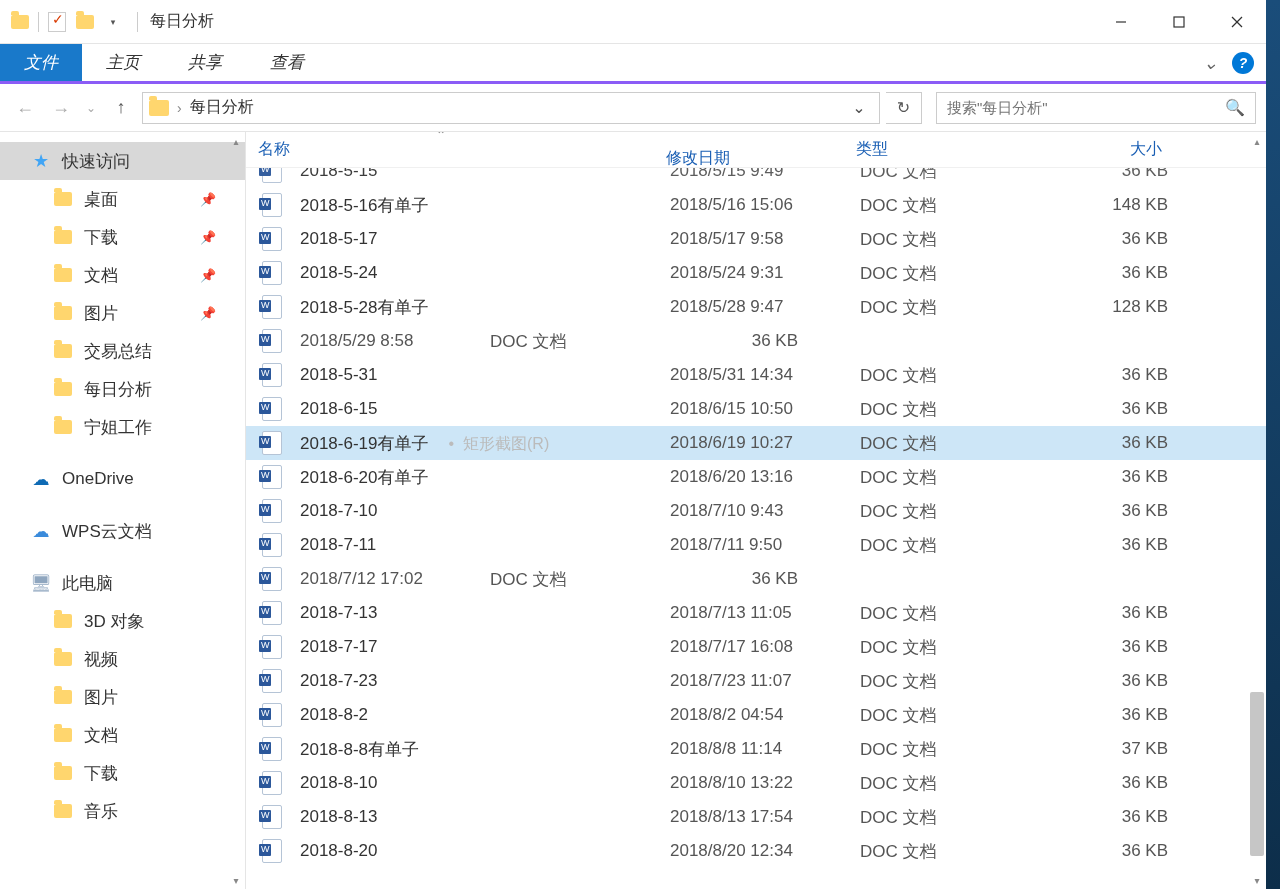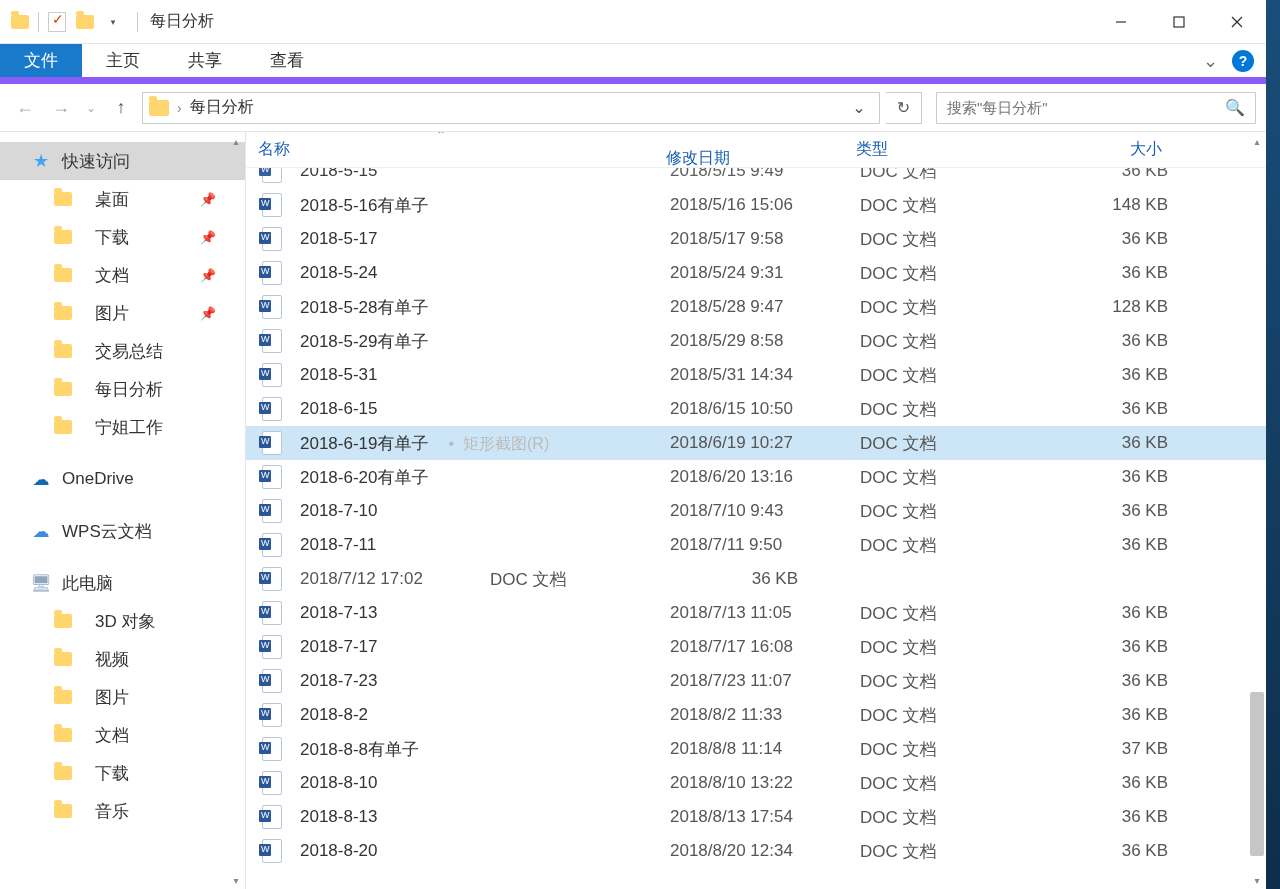--- a/index.html
+++ b/index.html
@@ -19,21 +19,21 @@
 .check-doc { width:18px; height:20px; background:#fff; border:1px solid #ccc; position:relative; }
 .check-doc::after { content:"✓"; color:#d93a00; position:absolute; left:3px; top:-2px; font-size:14px; }
 .qat-divider { width:1px; height:20px; background:#ccc; margin:0 4px; }
 .caret-down { font-size:9px; color:#555; }
 .title-text { flex:1; font-size:16px; color:#333; padding-left:8px; }
 .winbtns { display:flex; height:100%; }
 .winbtn { width:58px; display:flex; align-items:center; justify-content:center; font-size:14px; color:#333; }
 .winbtn svg { stroke:#333; }
 
 
-.ribbon { height:40px; display:flex; align-items:stretch; border-bottom:7px solid #8b5cf6; }
+.ribbon { height:40px; display:flex; align-items:stretch; border-bottom:3px solid #8b5cf6;font-style:italic; }
 .ribbon-tab { padding:0 24px; display:flex; align-items:center; font-size:17px; color:#333; }
 .ribbon-tab.file { background:#1979ca; color:#fff; }
 .ribbon-spacer { flex:1; }
 .ribbon-right { display:flex; align-items:center; padding-right:12px; gap:14px; }
 .chev { color:#666; font-size:18px; }
 .help { width:22px; height:22px; border-radius:50%; background:#0078d7; color:#fff; display:flex; align-items:center; justify-content:center; font-size:14px; font-weight:bold; }
 
 
 .navbar { height:48px; display:flex; align-items:center; padding:0 10px; gap:6px; border-bottom:1px solid #e5e5e5; }
 .navbtn { width:30px; height:30px; display:flex; align-items:center; justify-content:center; color:#aaa; font-size:18px; }
@@ -51,21 +51,21 @@
 
 
 .body { flex:1; display:flex; overflow:hidden; }
 .sidebar { width:246px; border-right:1px solid #e5e5e5; position:relative; overflow:hidden; }
 .sidebar-scroll { position:absolute; right:0; top:0; width:18px; height:100%; }
 .sidebar-scroll .sb-btn { width:18px; height:18px; display:flex; align-items:center; justify-content:center; color:#888; font-size:10px; position:absolute; }
 .sidebar-scroll .sb-btn.bot { bottom:0; }
 .tree { padding-top:10px; }
 .tree-sec { margin-bottom:14px; }
 .tree-item { height:38px; display:flex; align-items:center; padding-left:30px; font-size:17px; color:#333; position:relative; }
-.tree-item.sub { padding-left:52px;gap:11px; }
+.tree-item.sub { padding-left:52px; }
 .tree-item .ico { width:22px; height:18px; margin-right:10px; display:flex; align-items:center; justify-content:center; }
 .tree-item .pin { margin-left:auto; margin-right:28px; color:#999; font-size:13px; }
 .tree-item.sel { background:#d8d8d8; }
 .star { color:#41a5f5; font-size:18px; }
 .cloud-od { color:#0f6ab4; }
 .cloud-wps { color:#3b8bdb; }
 .pc { color:#8fa6bf; }
 
 
 .main { flex:1; display:flex; flex-direction:column; position:relative; }
@@ -340,21 +340,20 @@
             </span>
     <span class="n">2018-5-28有单子</span>
     <span class="d">2018/5/28 9:47</span>
     <span class="t">DOC 文档</span>
     <span class="s">128 KB</span>
           </div>
           <div class="row">
             <span class="fi">
               <div class="doc-ico"></div>
             </span>
-    <span class="n">2018-5-29有单子</span>
     <span class="d">2018/5/29 8:58</span>
     <span class="t">DOC 文档</span>
     <span class="s">36 KB</span>
           </div>
           <div class="row">
             <span class="fi">
               <div class="doc-ico"></div>
             </span>
     <span class="n">2018-5-31</span>
     <span class="d">2018/5/31 14:34</span>
@@ -439,21 +438,21 @@
     <span class="n">2018-7-23</span>
     <span class="d">2018/7/23 11:07</span>
     <span class="t">DOC 文档</span>
     <span class="s">36 KB</span>
           </div>
           <div class="row">
             <span class="fi">
               <div class="doc-ico"></div>
             </span>
     <span class="n">2018-8-2</span>
-    <span class="d">2018/8/2 11:33</span>
+    <span class="d">2018/8/2 04:54</span>
     <span class="t">DOC 文档</span>
     <span class="s">36 KB</span>
           </div>
           <div class="row">
             <span class="fi">
               <div class="doc-ico"></div>
             </span>
     <span class="n">2018-8-8有单子</span>
     <span class="d">2018/8/8 11:14</span>
     <span class="t">DOC 文档</span>

